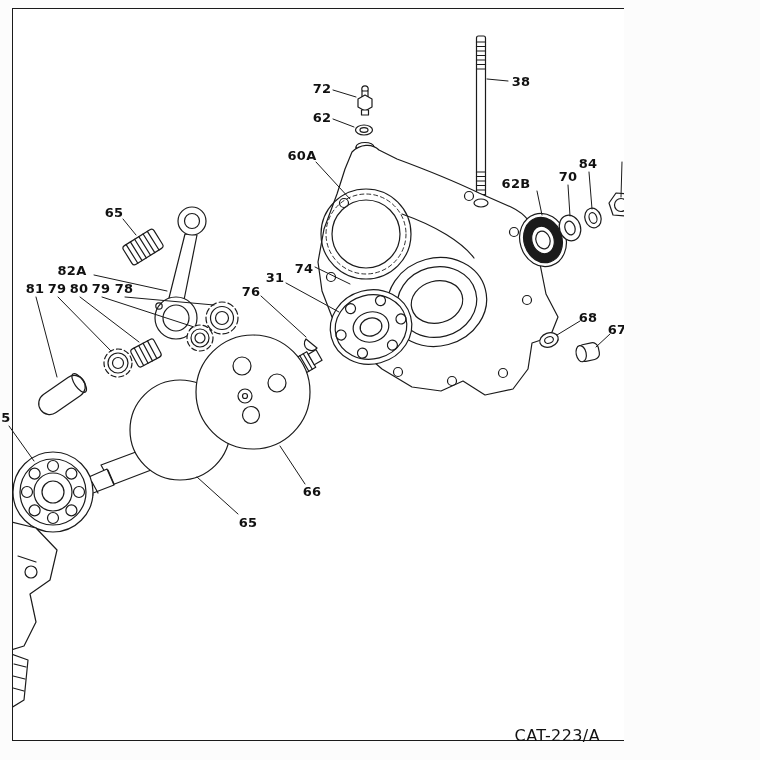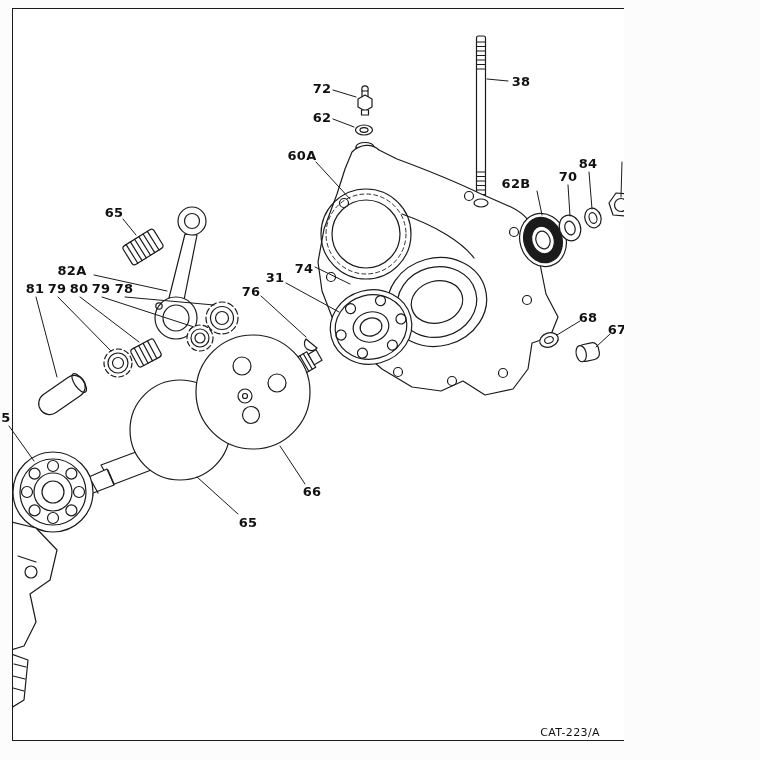--- a/index.html
+++ b/index.html
@@ -13,21 +13,21 @@
     border:1.6px solid #1b1b1b; background:#ffffff; box-sizing:border-box;
   }
   svg.diagram { position:absolute; left:0; top:0; width:760px; height:760px; }
   .lbl {
     position:absolute; transform:translate(-50%,-50%);
     font-size:13px; font-weight:600; color:#111; letter-spacing:0.3px;
     white-space:nowrap; line-height:1;
   }
   .code {
     position:absolute; top:726px; right:24px;
-    font-size:11px; font-weight:400; color:#111; letter-spacing:0.4px;
+    font-size:16px; font-weight:400; color:#111; letter-spacing:0.4px;
   }
 </style>
 </head>
 <body>
 
 <div class="stage">
   <div class="frame"></div>
 
   <svg class="diagram" viewBox="0 0 760 760">
     <defs>

